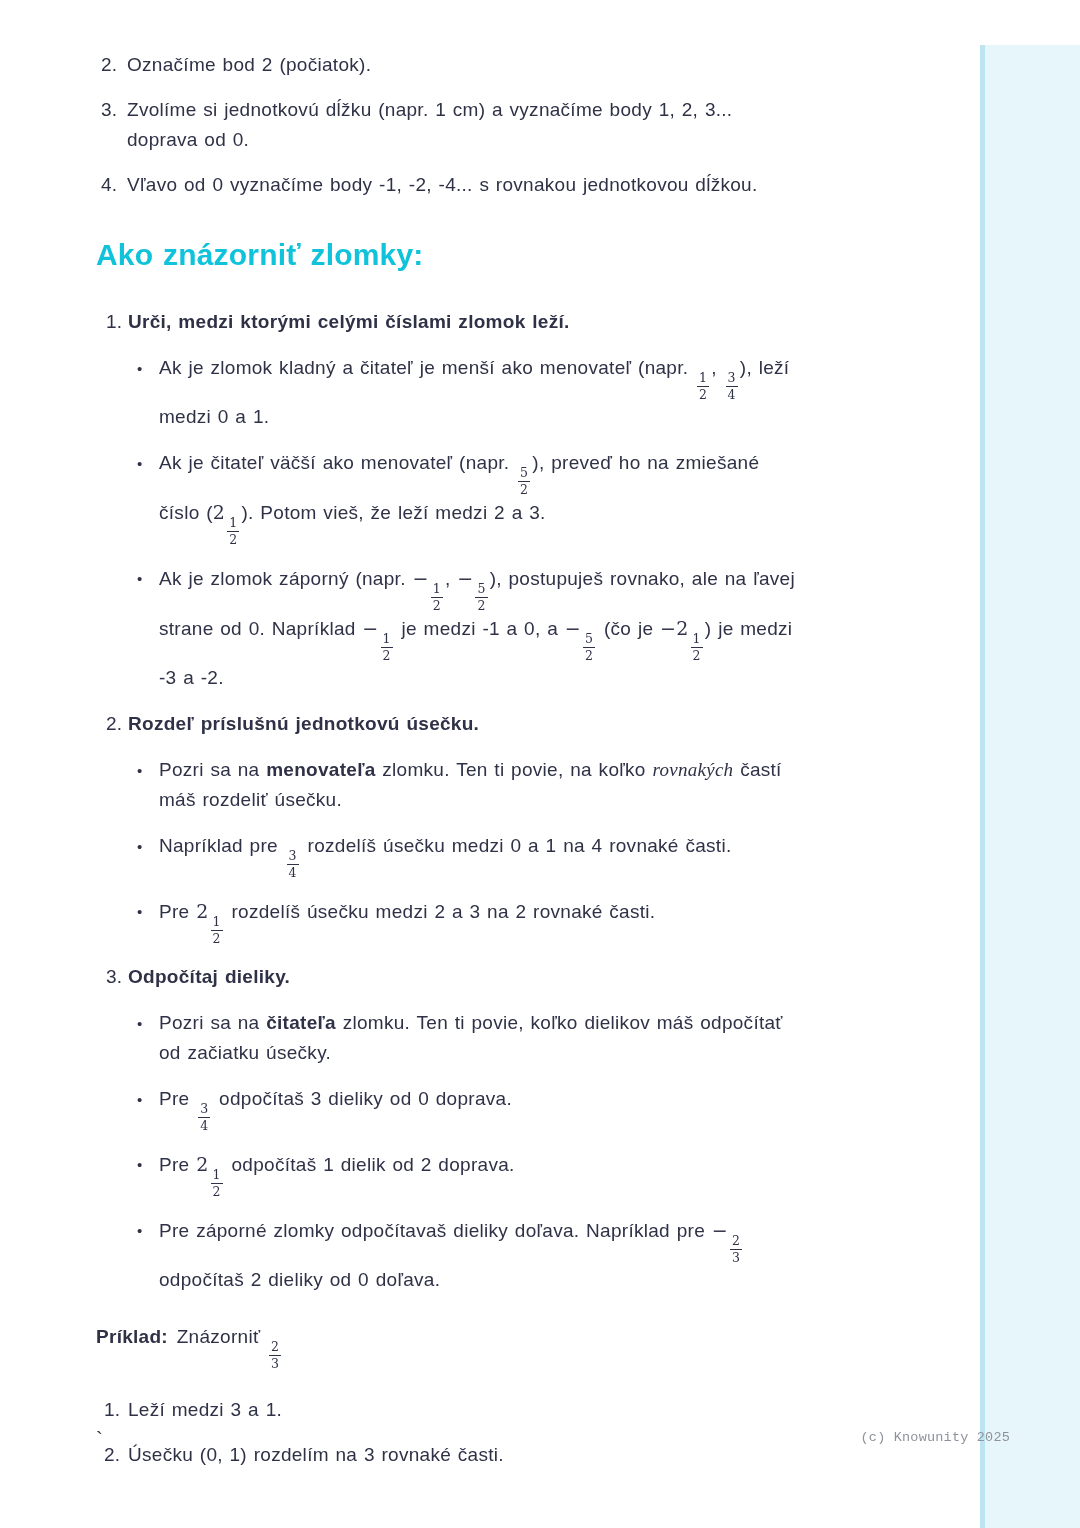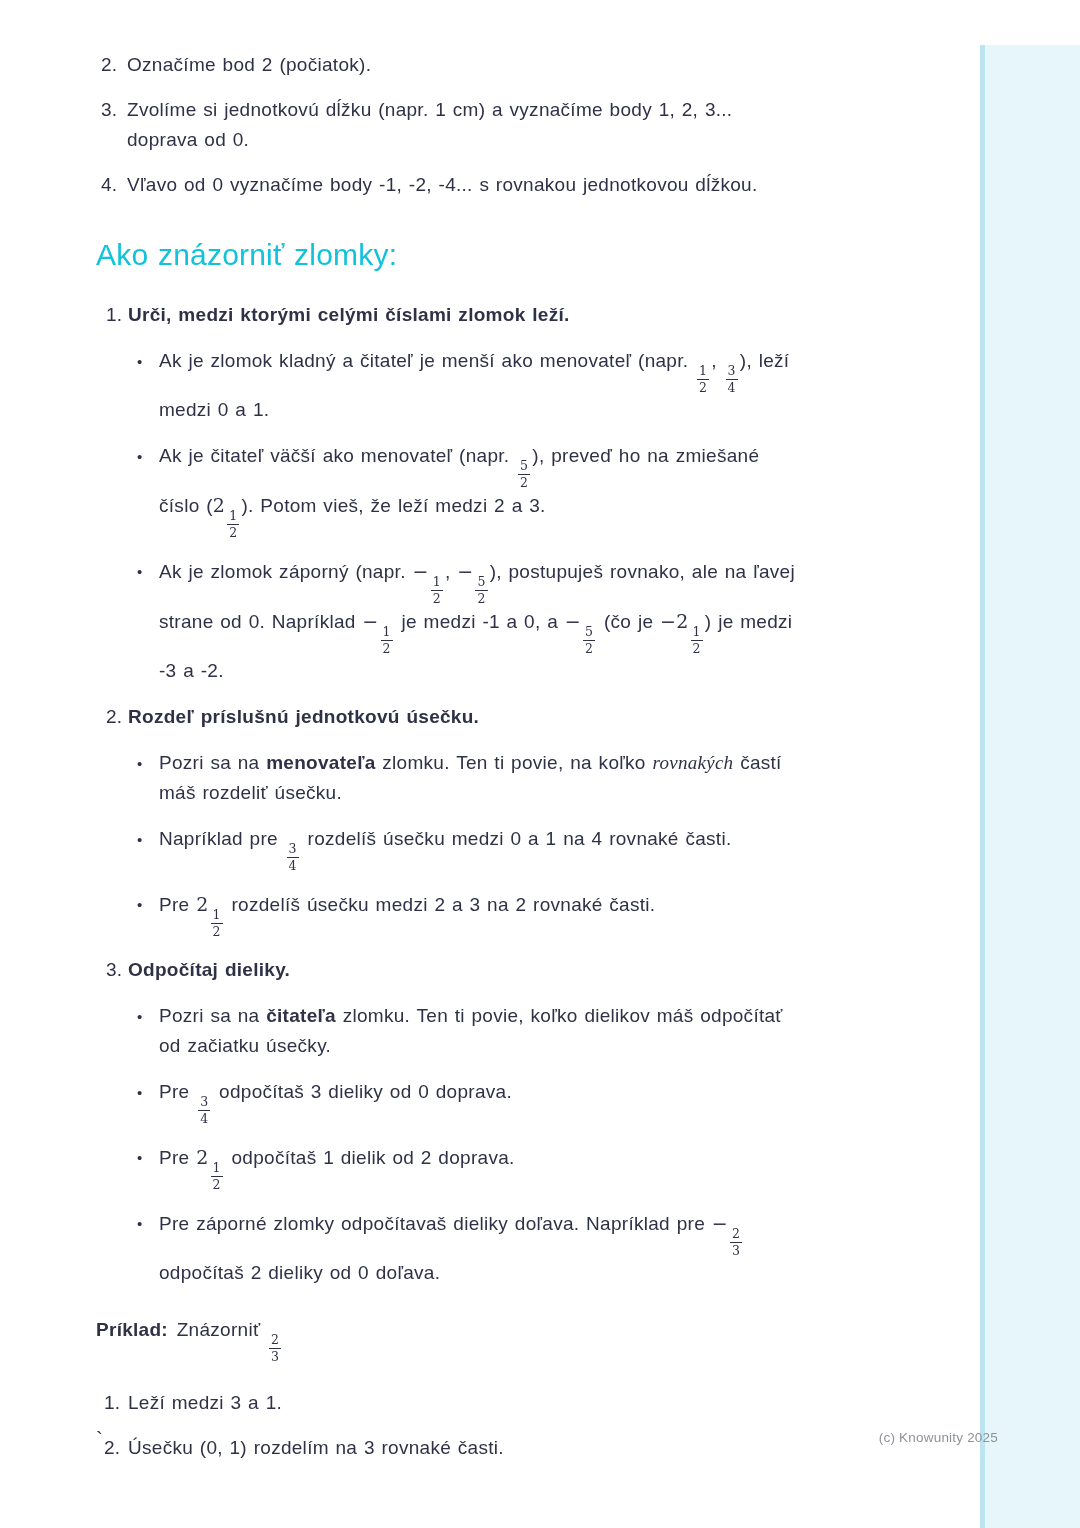--- a/index.html
+++ b/index.html
@@ -31,25 +31,25 @@
   }
 
   .li { display: flex; align-items: flex-start; }
   .num { flex: none; width: 26px; line-height: 30px; }
   .txt { flex: 1; line-height: 30px; }
 
   .setup { padding-left: 5px; }
   .setup .li { margin-bottom: 15px; }
 
   .heading {
-    font-weight: 400;
+    font-weight: 700;
     font-size: 30px;
     line-height: 1.25;
     color: var(--heading, #10c3da);
-    margin: 36px 0 26px;
+    margin: 36px 0 33px;
     letter-spacing: 0.2px;
   }
 
   .intro { line-height: 30px; margin: 0 0 32px; }
 
   .steps { padding-left: 10px; }
   .step { margin-bottom: 10px; }
   .title-row { margin-bottom: 16px; }
   .title-row .num { width: 22px; }
   .title { font-weight: 700; }
@@ -60,24 +60,25 @@
 
   .example { margin: 26px 0 24px; line-height: 32px; }
   .example strong { margin-right: 2px; }
 
   .final { padding-left: 8px; }
   .final .li { margin-bottom: 15px; }
   .final .num { width: 24px; }
 
   .footer {
     position: absolute;
-    top: 1430px; right: 82px;
+    top: 1430px; right: 70px;
     font-size: 13.5px;
     color: var(--footer-text, #8d929b);
     letter-spacing: 0.2px;
+    font-family: Liberation Mono, monospace;
   }
 
   .stray {
     position: absolute;
     left: 96px; top: 1428px;
     font-size: 20px;
     color: var(--body-text, #2f3247);
   }
 
   

